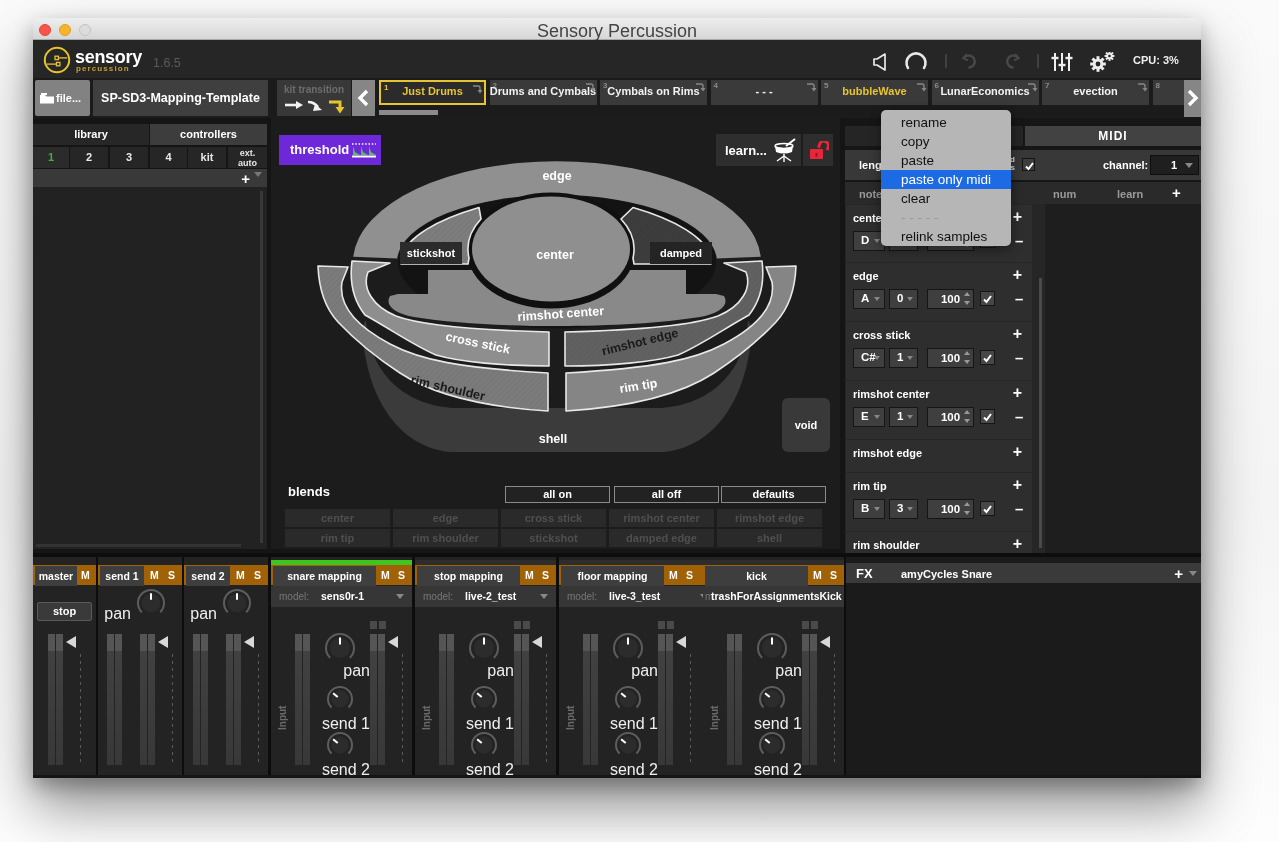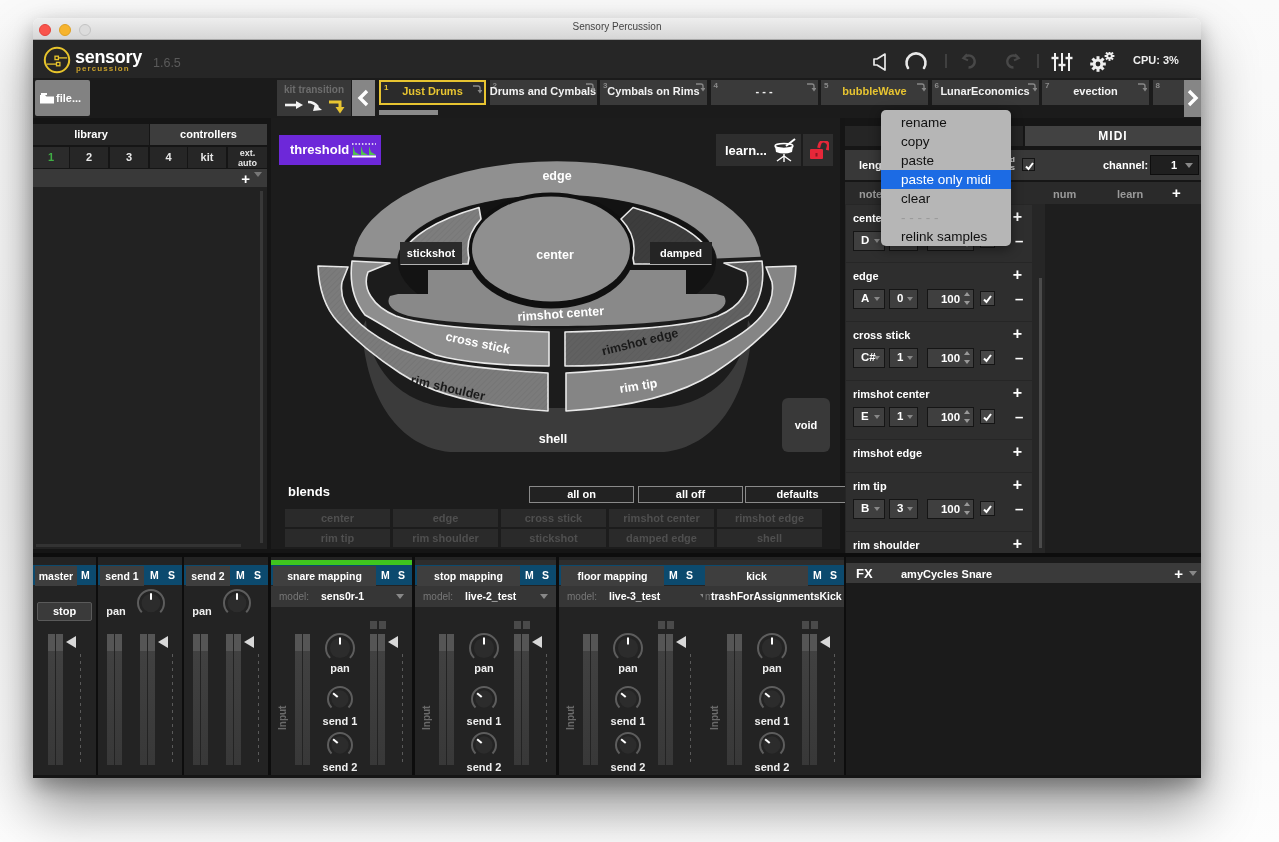--- a/index.html
+++ b/index.html
@@ -11,21 +11,21 @@
   border-radius:7px 7px 3px 3px;
   box-shadow:0 30px 55px rgba(0,0,0,0.42), 0 8px 20px rgba(0,0,0,0.28); }
 .titlebar { position:absolute; left:0; top:0; width:1168px; height:22px;
   background:linear-gradient(#eeeeee,#d6d6d6); border-radius:7px 7px 0 0;
   border-bottom:1px solid #a8a8a8; }
 .tl { position:absolute; top:6px; width:12px; height:12px; border-radius:50%; }
 .tl.r { left:6px; background:#f9544c; border:1px solid #e3423b; }
 .tl.y { left:26px; background:#f6b42e; border:1px solid #dfa023; }
 .tl.g { left:46px; background:#dcdcdc; border:1px solid #c3c3c3; }
 .wtitle { position:absolute; top:3px; left:0; width:100%; text-align:center;
-  font-size:10px; color:#444; }
+  font-size:18px; color:#444; }
 .app { position:absolute; left:0; top:22px; width:1168px; height:738px;
   background:#151515; color:#fff; overflow:hidden; }
 .abs { position:absolute; }
 
 .hdr { position:absolute; left:0; top:0; width:1168px; height:38px; background:#262626; }
 .sensory { position:absolute; left:42px; top:7px; font-size:18px; font-weight:bold; color:#fff; letter-spacing:-0.3px; }
 .percussion { position:absolute; left:43px; top:24px; font-size:8px; font-weight:bold; color:#c79f2b; letter-spacing:1.1px; }
 .ver { position:absolute; left:120px; top:16px; font-size:12.5px; color:#5a5a5a; }
 .cpu { position:absolute; left:1100px; top:14px; font-size:11px; font-weight:bold; color:#efefef; }
 
@@ -59,21 +59,21 @@
 .cpanel { position:absolute; left:238px; top:78px; width:569px; height:431px; background:#1c1c1c; }
 .thresh { position:absolute; left:8px; top:17px; width:102px; height:30px; background:#6d28d9;
   font-weight:bold; font-size:13px; color:#fff; }
 .learn { position:absolute; left:445px; top:16px; width:85px; height:32px; background:#2e2e2e;
   font-weight:bold; font-size:13px; color:#fff; }
 .lock { position:absolute; left:532px; top:16px; width:30px; height:32px; background:#2e2e2e; }
 .void { position:absolute; left:511px; top:280px; width:48px; height:54px; background:#393939; border-radius:6px;
   color:#fff; font-weight:bold; font-size:11px; text-align:center; line-height:54px; }
 .blends-label { position:absolute; left:17px; top:366px; font-size:13px; font-weight:bold; color:#fff; }
 .bbtn { position:absolute; top:368px; height:17px; width:105px; background:#222; border:1px solid #8a8a8a;
-  color:#fff; font-weight:bold; font-size:11px; text-align:center; line-height:15px;margin-left:24px; }
+  color:#fff; font-weight:bold; font-size:11px; text-align:center; line-height:15px; }
 .bcell { position:absolute; height:18px; width:105px; background:#2a2a2a; color:#4f4f4f;
   font-weight:bold; font-size:11px; text-align:center; line-height:18px; }
 
 .rpanel { position:absolute; left:812px; top:78px; width:356px; height:435px; background:#161616; }
 .rp-tabL { position:absolute; left:0px; top:8px; width:178px; height:20px; background:#252525; }
 .rp-tabR { position:absolute; left:180px; top:8px; width:176px; height:20px; background:#424242;
   text-align:center; line-height:20px; font-weight:bold; font-size:12px; letter-spacing:1px; }
 .rp-len { position:absolute; left:0; top:32px; width:356px; height:30px; background:#383838; }
 .rp-colh { position:absolute; left:0; top:64px; width:356px; height:22px; background:#2a2a2a; color:#9a9a9a;
   font-size:11px; font-weight:bold; }
@@ -87,30 +87,30 @@
   font-weight:bold; font-size:11.5px; }
 .spin { position:absolute; height:20px; background:#3f3f3f; border:1px solid #151515; color:#fff;
   font-weight:bold; font-size:11.5px; text-align:center; line-height:18px; }
 .chk { position:absolute; width:15px; height:15px; top:2px; background:#474747; border:1px solid #151515;
   color:#fff; font-size:11px; font-weight:bold; text-align:center; line-height:15px; }
 .minus { position:absolute; top:1px; color:#fff; font-weight:bold; font-size:15px; }
 
 .mixer { position:absolute; left:0; top:513px; width:1168px; height:222px; background:#0d0d0d; }
 .chan { position:absolute; top:4px; height:218px; background:#232323; }
 .chan .strip { position:absolute; left:0; top:3px; width:100%; height:5px; background:#2d2d2d; }
-.chan .head { position:absolute; left:0; top:8px; width:100%; height:20px; background:#0c4a6e; }
+.chan .head { position:absolute; left:0; top:8px; width:100%; height:20px; background:#a16207; }
 .chan .nametab { position:absolute; left:2px; top:1px; height:20px; background:#3e3e3e;
   font-size:10.5px; font-weight:bold; color:#fff; text-align:center; }
 .chan .ms { position:absolute; top:4px; font-size:10.5px; font-weight:bold; color:#fff; }
 .chan .model { position:absolute; left:0; top:29px; width:100%; height:21px; background:#363636; font-size:10px; }
 .meter { position:absolute; width:7px; background:linear-gradient(#555 0 17px, #414141 17px, #383838 100%); }
 .fader { position:absolute; width:0; height:0; border-top:6px solid transparent; border-bottom:6px solid transparent;
   border-right:10px solid #d8d8d8; }
 .ruler { position:absolute; width:1px; background:repeating-linear-gradient(#5a5a5a 0 3px, transparent 3px 7px); }
-.klbl { position:absolute; font-size:11px; font-weight:bold; color:#efefef; text-align:center; }
+.klbl { position:absolute; font-size:16px; font-weight:normal; color:#efefef; text-align:right; }
 .inputlbl { position:absolute; color:#6a6a6a; font-size:10px; font-weight:bold;
   transform:rotate(-90deg); transform-origin:left top; }
 .fx { position:absolute; left:813px; top:4px; width:355px; height:218px; background:#1b1b1b; }
 .fx .fxhead { position:absolute; left:0; top:6px; width:100%; height:20px; background:#3a3a3a; }
 
 .menu { position:absolute; left:848px; top:70px; width:130px; height:136px; background:#b6b6b6;
   border-radius:5px; box-shadow:0 3px 12px rgba(0,0,0,0.45); z-index:50; padding-top:3px; }
 .menu .mi { height:19px; line-height:19px; padding-left:20px; font-size:13.5px; color:#111; }
 .menu .mi.hl { background:#1c6be4; color:#fff; }
 .menu .mi.dim { color:#999; }
@@ -195,20 +195,21 @@
     </div>
 
     <div class="tbar">
       <div class="filebtn">
         <svg class="abs" style="left:5px;top:13px" width="15" height="11" viewBox="0 0 15 11">
           <path d="M0 2 L5 2 L6.5 3.5 L14 3.5 L14 10.5 L0 10.5 Z" fill="#fff"></path>
           <rect x="1" y="0" width="6" height="2" fill="#fff"></rect>
         </svg>
         <span>file...</span>
       </div>
+      <div class="proj">SP-SD3-Mapping-Template</div>
       <div class="kittrans">
         <div class="kt">kit transition</div>
         <svg class="abs" style="left:7px;top:19px" width="62" height="15" viewBox="0 0 62 15">
           <g stroke="#f2f2f2" stroke-width="2.6" fill="#f2f2f2">
             <line x1="1" y1="6" x2="13" y2="6"></line>
             <path d="M12 2 L19 6 L12 10 Z" stroke="none"></path>
           </g>
           <g stroke="#f2f2f2" stroke-width="2.6" fill="#f2f2f2">
             <path d="M24 3 Q30 3 34 8" fill="none"></path>
             <path d="M31 5 L38 11 L29 12 Z" stroke="none"></path>

